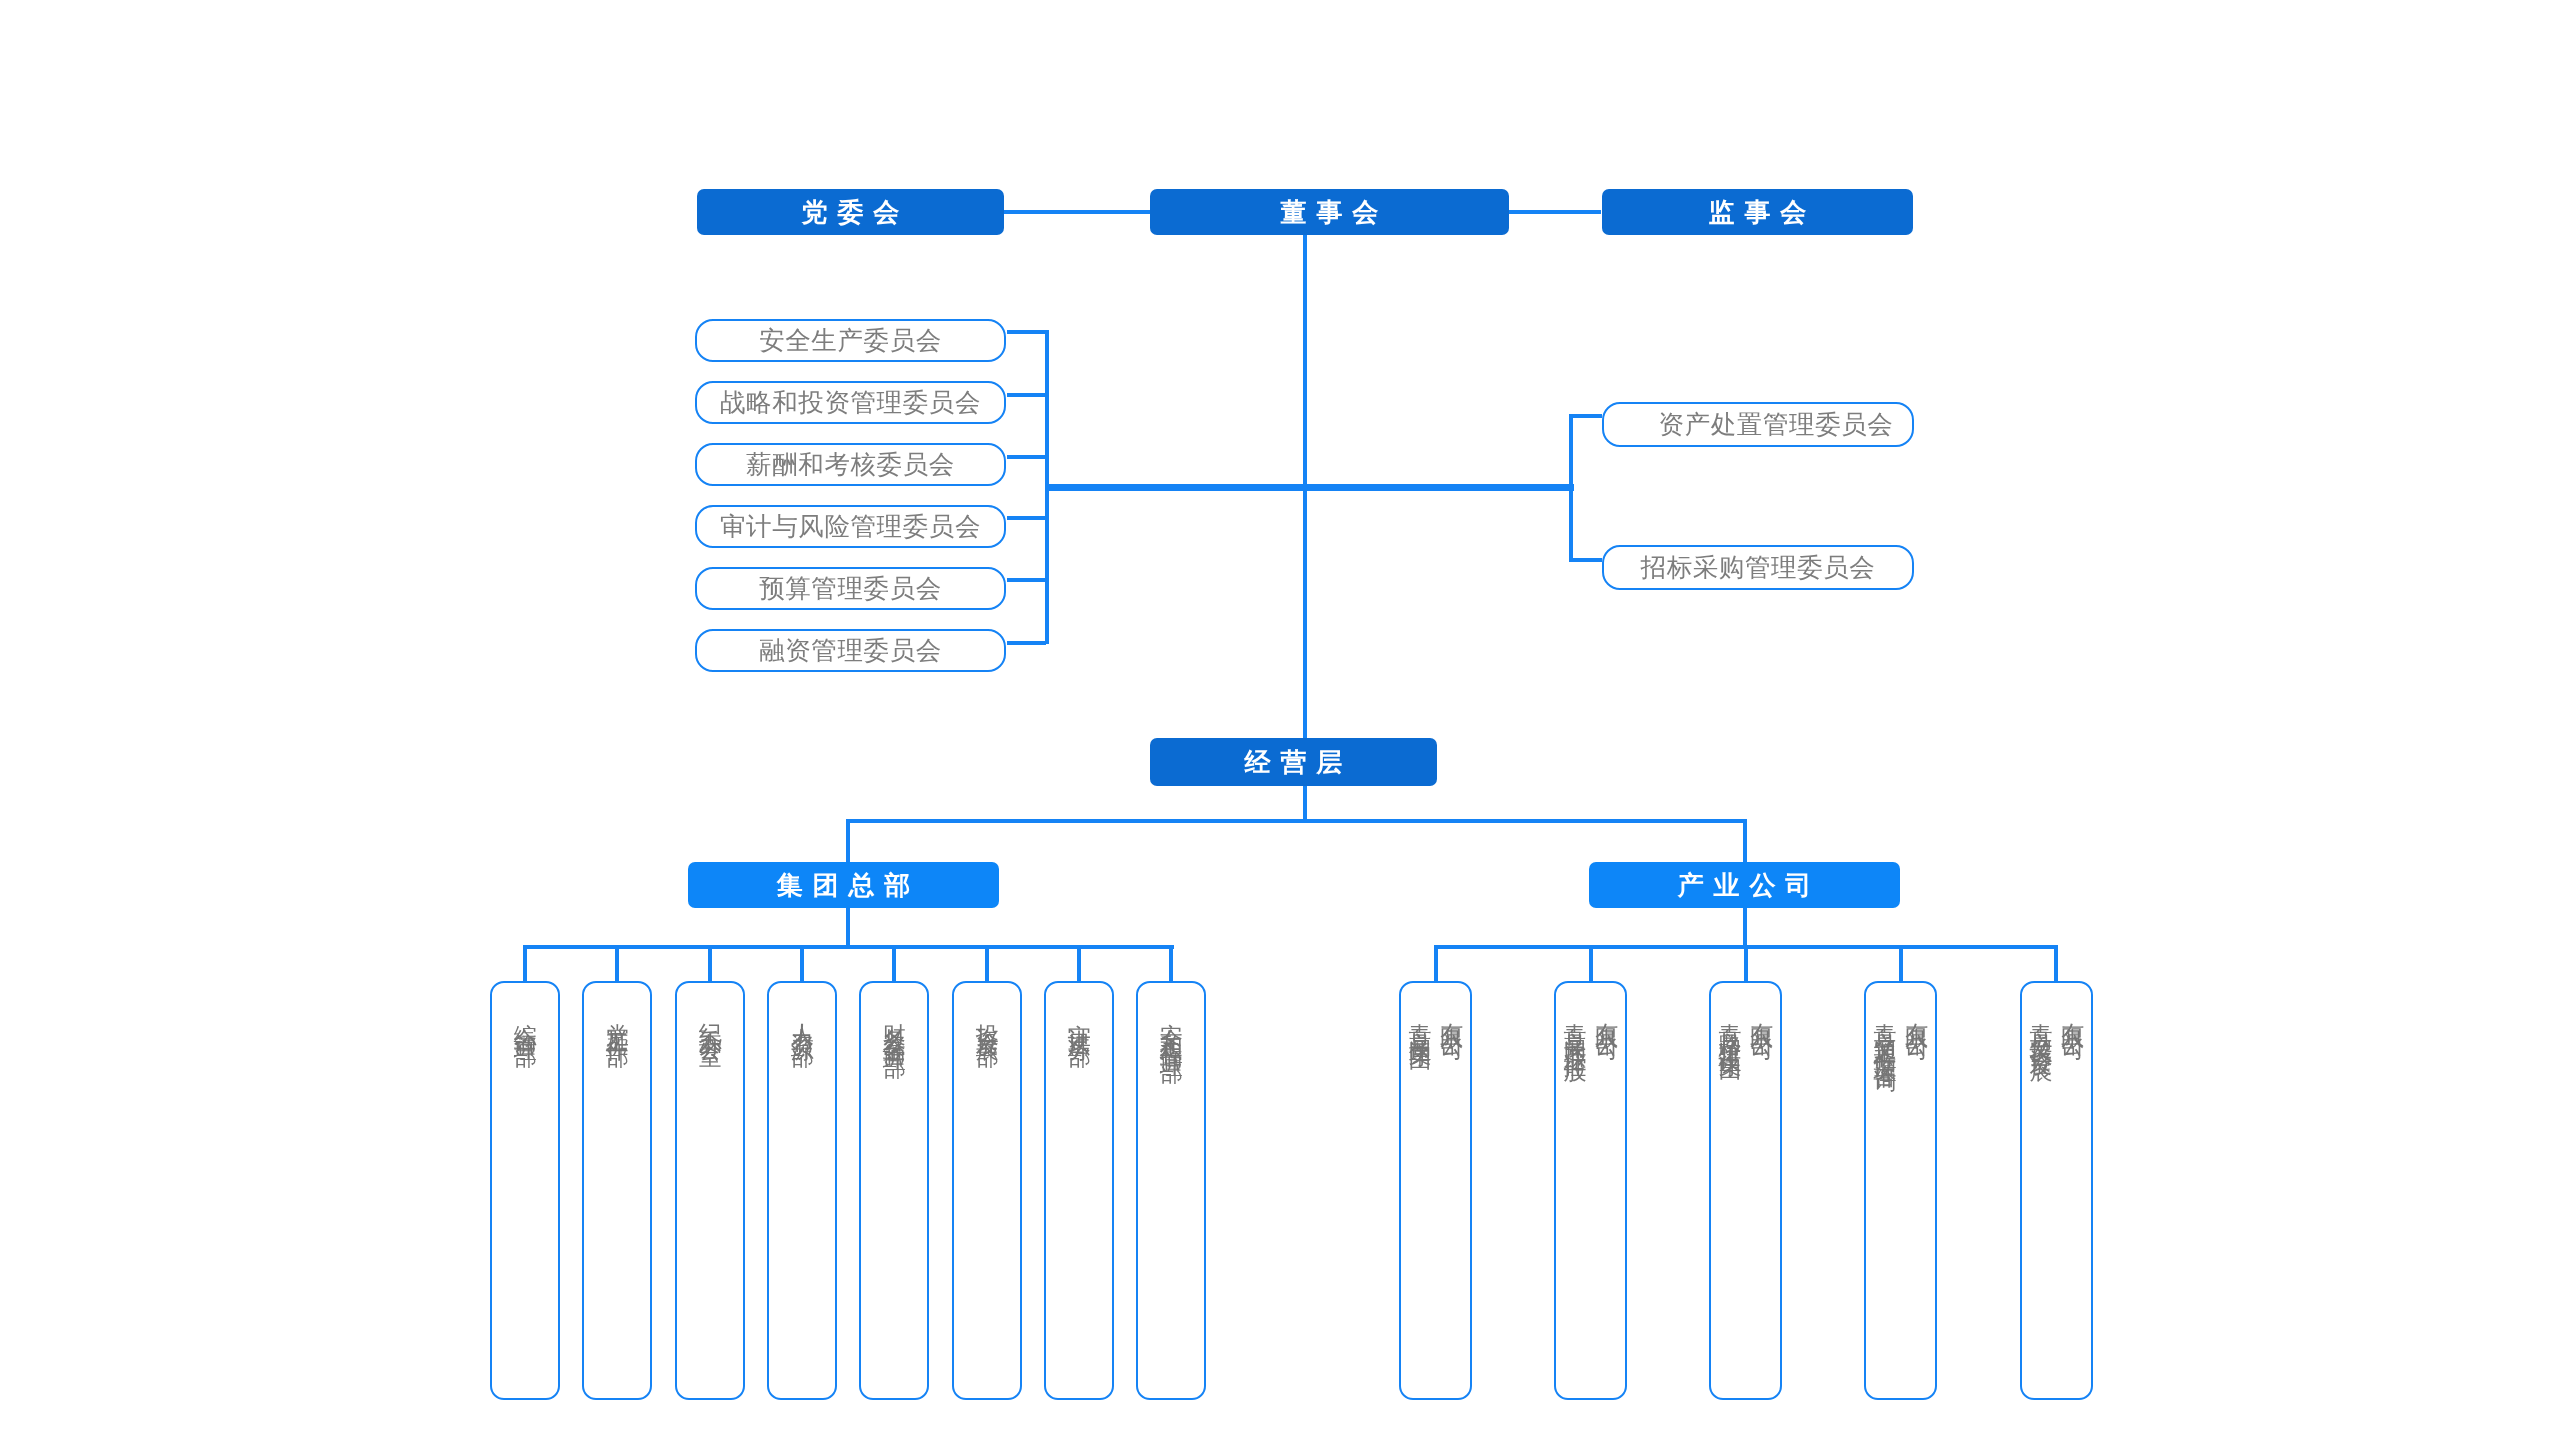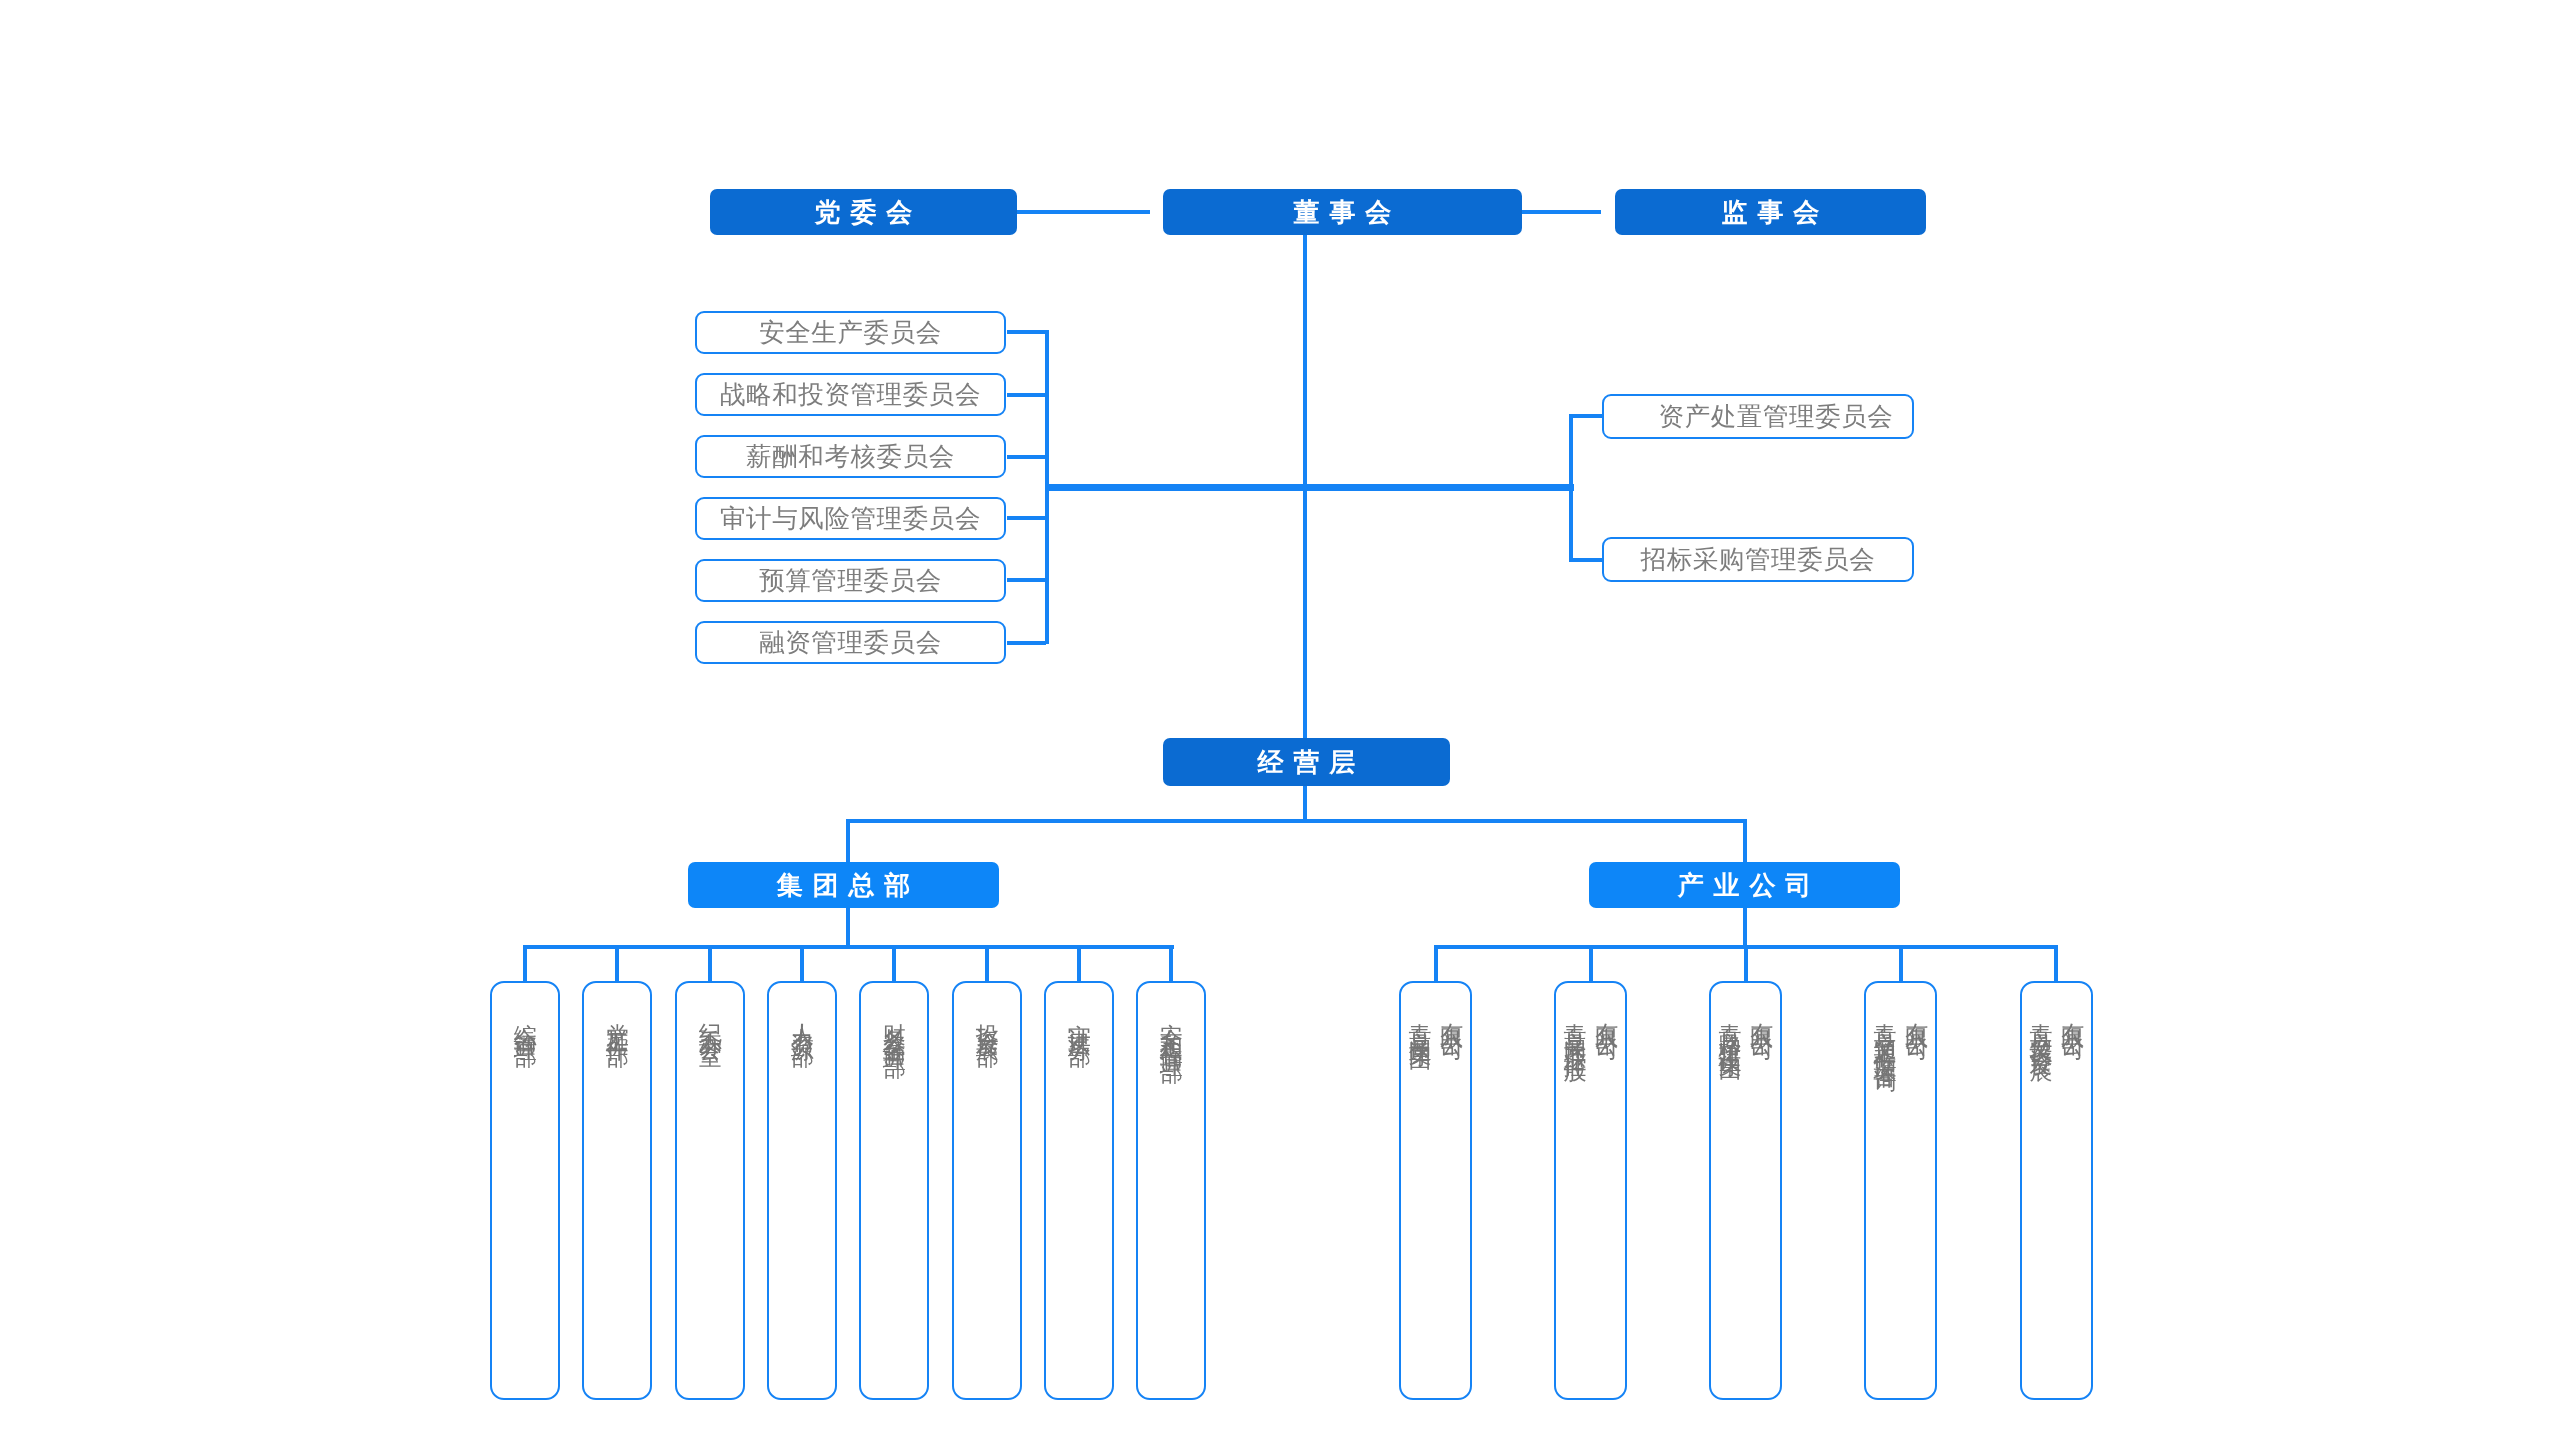--- a/index.html
+++ b/index.html
@@ -6,28 +6,28 @@
   body{font-family:"Liberation Sans","DejaVu Sans",sans-serif;}
   #canvas{position:relative;width:2576px;height:1449px;background:#ffffff;overflow:hidden;}
 
   
   .ln{position:absolute;background:#1583f5;}
 
   
   .node{position:absolute;display:flex;align-items:center;justify-content:center;
         color:#ffffff;font-weight:bold;font-size:26px;letter-spacing:0.38em;padding-left:0.38em;
         border-radius:7px;box-sizing:border-box;white-space:nowrap;}
-  .dark{background:#0b6bd2;margin-left:13px;}
+  .dark{background:#0b6bd2;}
   .light{background:#0d86f8;}
 
   
   .com{position:absolute;left:695px;width:311px;height:43px;background:#ffffff;
-       border:2.9px solid #1583f5;border-radius:9px;box-sizing:border-box;
+       border:2.9px solid #1583f5;border-radius:18px;box-sizing:border-box;
        display:flex;align-items:center;justify-content:center;
-       font-size:25.5px;color:#7d7d7d;letter-spacing:0.6px;white-space:nowrap;}
+       font-size:25.5px;color:#7d7d7d;letter-spacing:0.6px;white-space:nowrap;margin-top:8px;}
   .comR{left:1602px;width:312px;height:45px;}
 
   
   .vbox{position:absolute;top:981px;height:419px;background:#ffffff;
         border:2.9px solid #1583f5;border-radius:14px;box-sizing:border-box;
         display:flex;flex-direction:row;justify-content:center;padding-top:22px;}
   .dept{width:70px;}
   .comp{width:73px;}
   .vbox span{writing-mode:vertical-lr;font-size:23px;letter-spacing:5.2px;
              color:#757575;line-height:1.38;}

